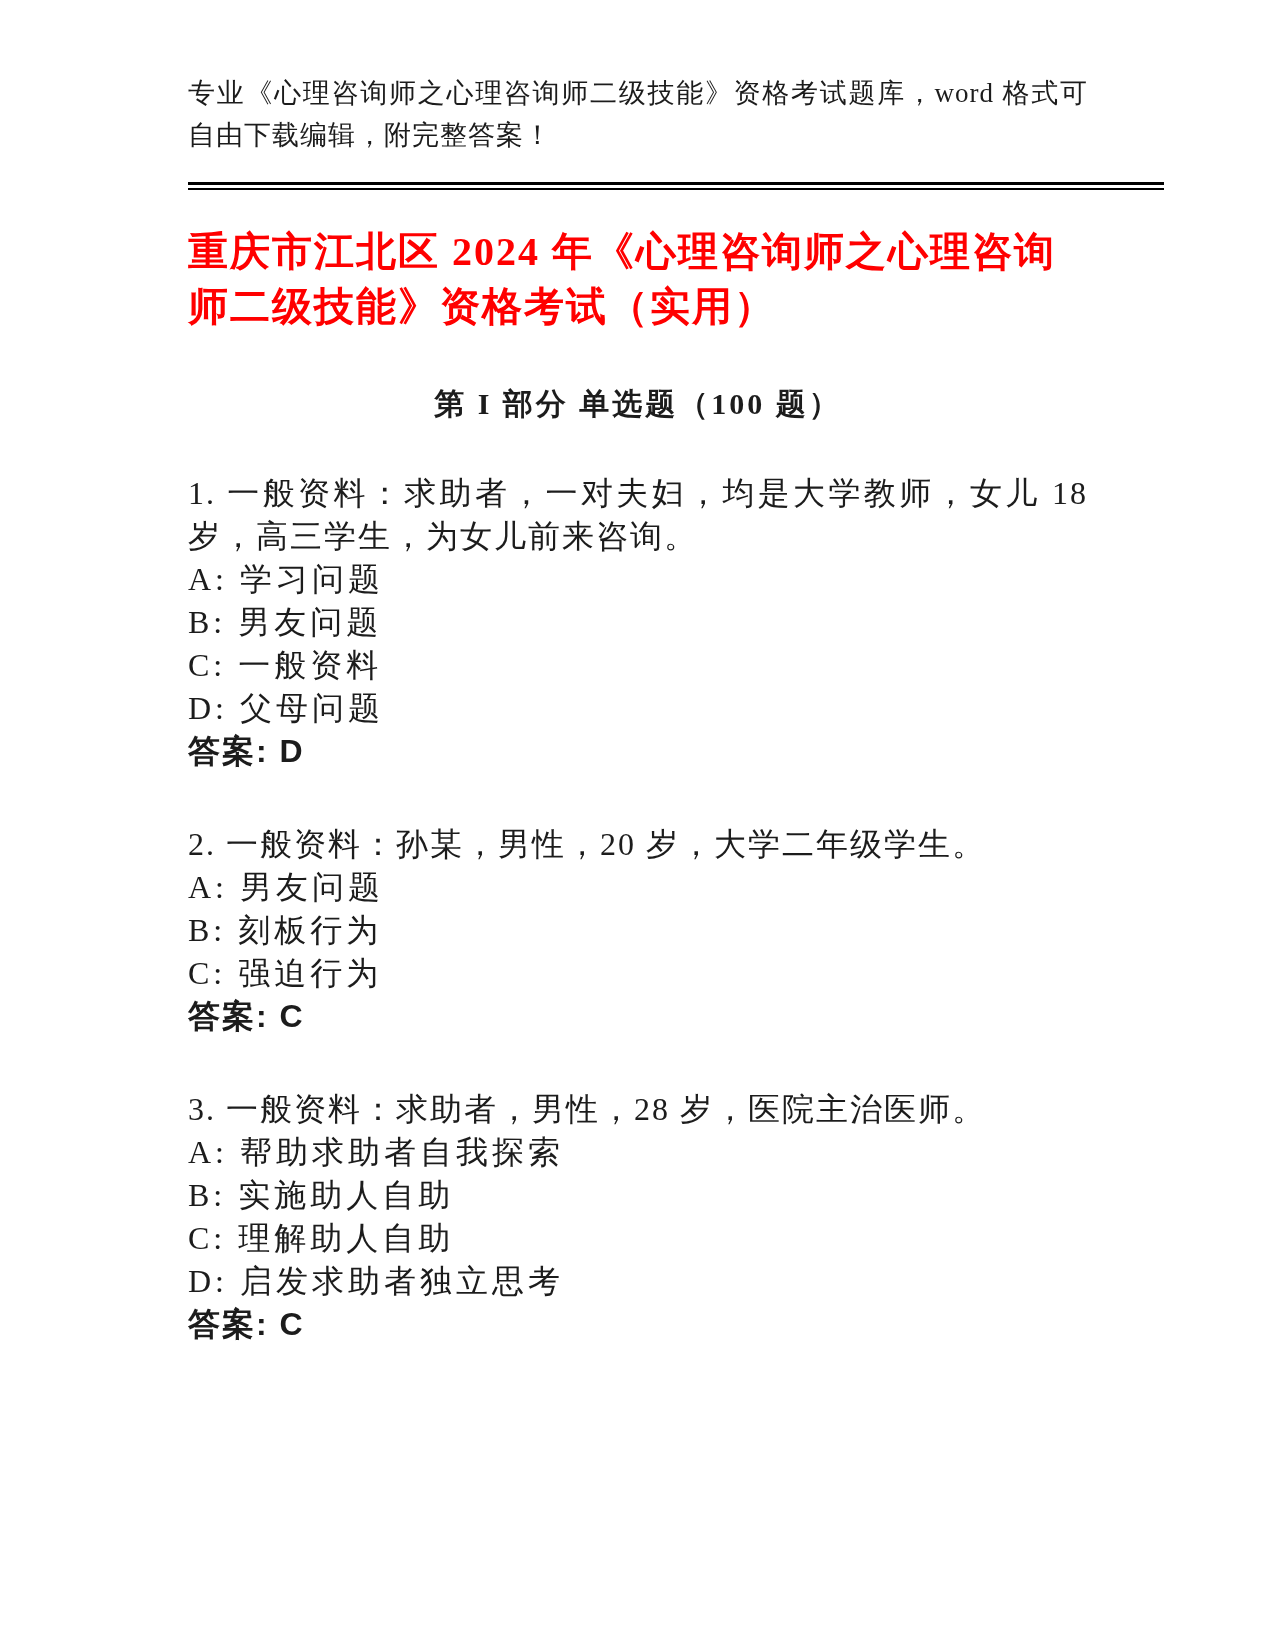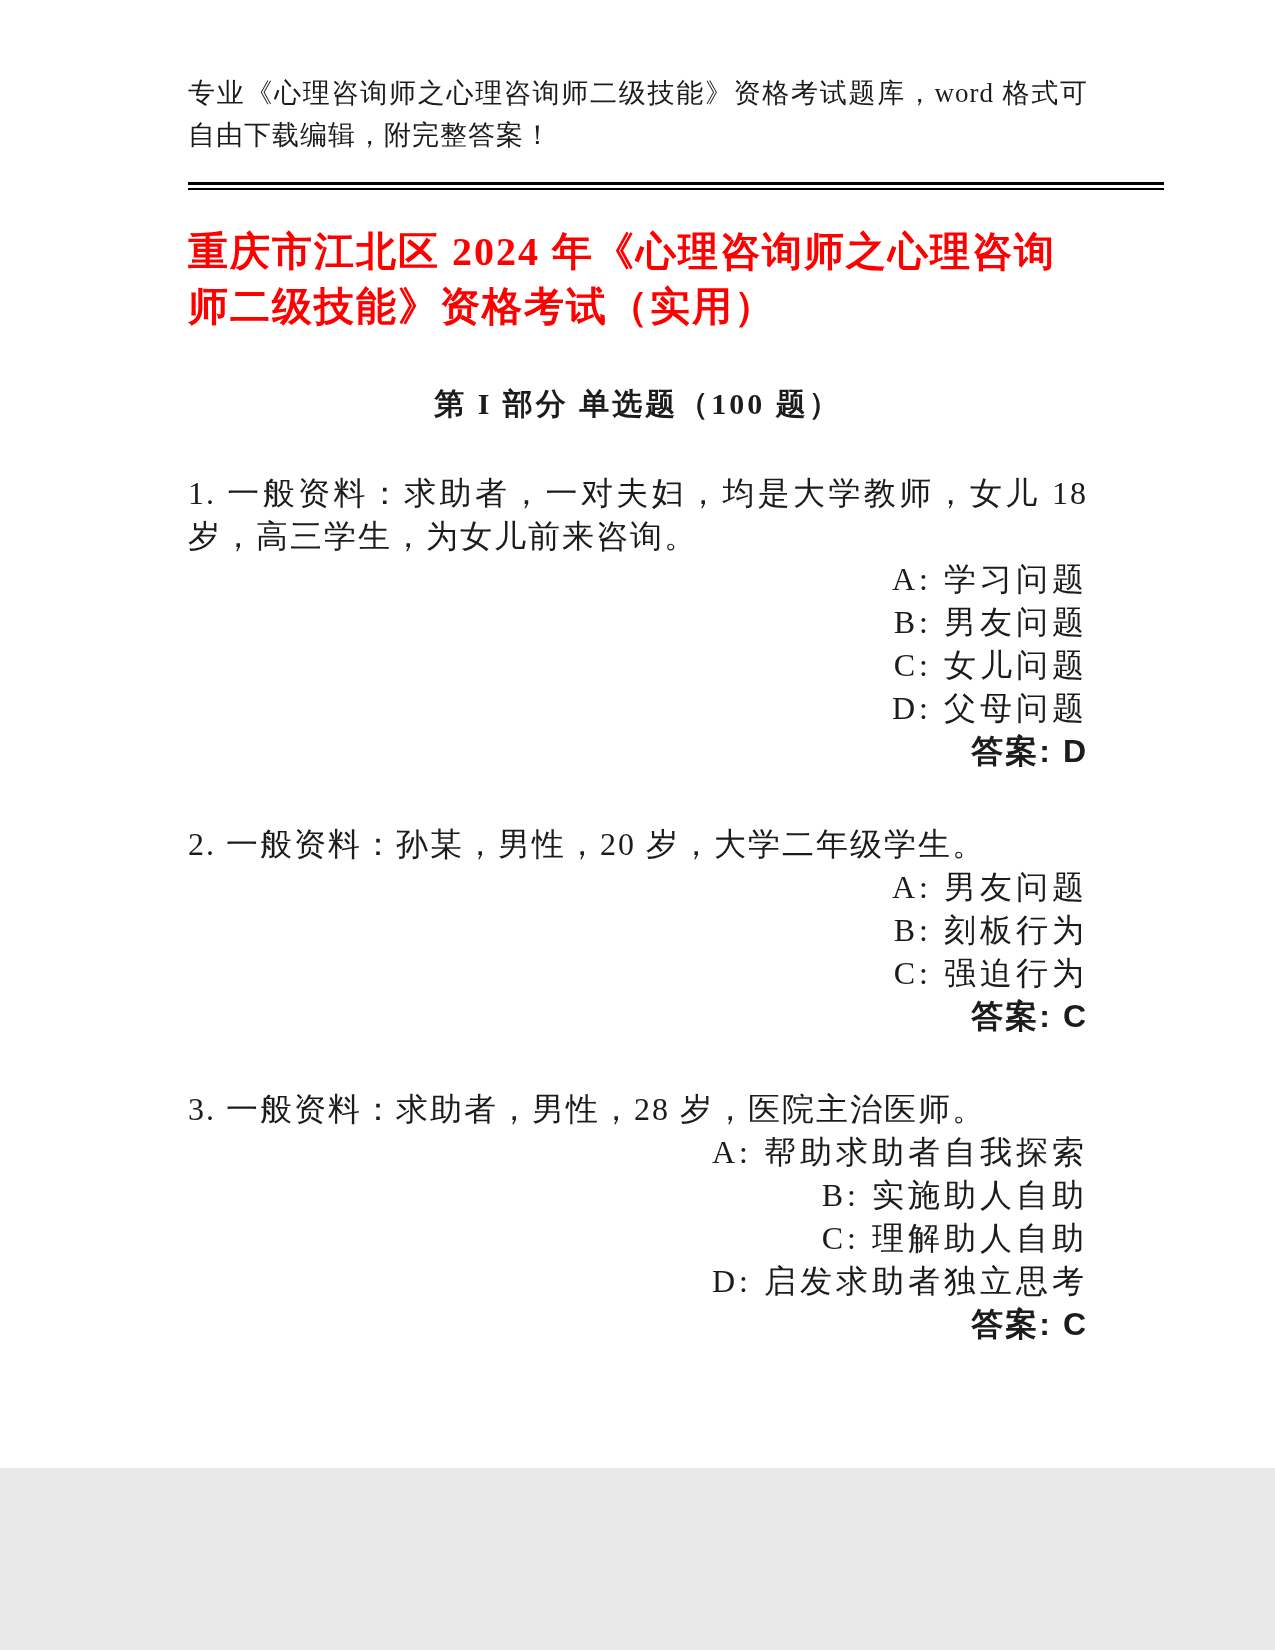--- a/index.html
+++ b/index.html
@@ -1,28 +1,28 @@
 <!DOCTYPE html>
 <html><head>
 <meta charset="utf-8">
 <style>
   html, body { margin: 0; padding: 0; background: #e9e9e9; }
   .page {
     position: relative;
     width: 1275px;
-    height: 1468px;
+    height: 1650px;
     margin: 0 auto;
     background: #ffffff;
     box-sizing: border-box;
     padding: 72px 187px 0 188px;
     font-family: "Liberation Serif", "DejaVu Serif", serif;
     color: #1c1c1c;
     overflow: hidden;
   }
-  p { margin: 0; text-align: right; }
+  p { margin: 0; }
 
   .header-note {
     font-size: 27px;
     line-height: 42px;
     letter-spacing: 1px;
     text-align: justify;
   }
   .header-rule {
     margin-top: 26px;
     margin-right: -76px;   
@@ -69,21 +69,21 @@
   <div class="header-rule"></div>
 
   <h1 class="doc-title" style="color: rgb(255, 0, 0);">重庆市江北区 2024 年《心理咨询师之心理咨询师二级技能》资格考试（实用）</h1>
 
   <h2 class="section-heading">第 I 部分 单选题（100 题）</h2>
 
   <section class="question">
     <p class="stem">1. 一般资料：求助者，一对夫妇，均是大学教师，女儿 18 岁，高三学生，为女儿前来咨询。</p>
     <p class="option">A: 学习问题</p>
     <p class="option">B: 男友问题</p>
-    <p class="option">C: 女儿问题</p>
+    <p class="option">C: 一般资料</p>
     <p class="option">D: 父母问题</p>
     <p class="answer">答案: D</p>
   </section>
 
   <section class="question">
     <p class="stem">2. 一般资料：孙某，男性，20 岁，大学二年级学生。</p>
     <p class="option">A: 男友问题</p>
     <p class="option">B: 刻板行为</p>
     <p class="option">C: 强迫行为</p>
     <p class="answer">答案: C</p>

